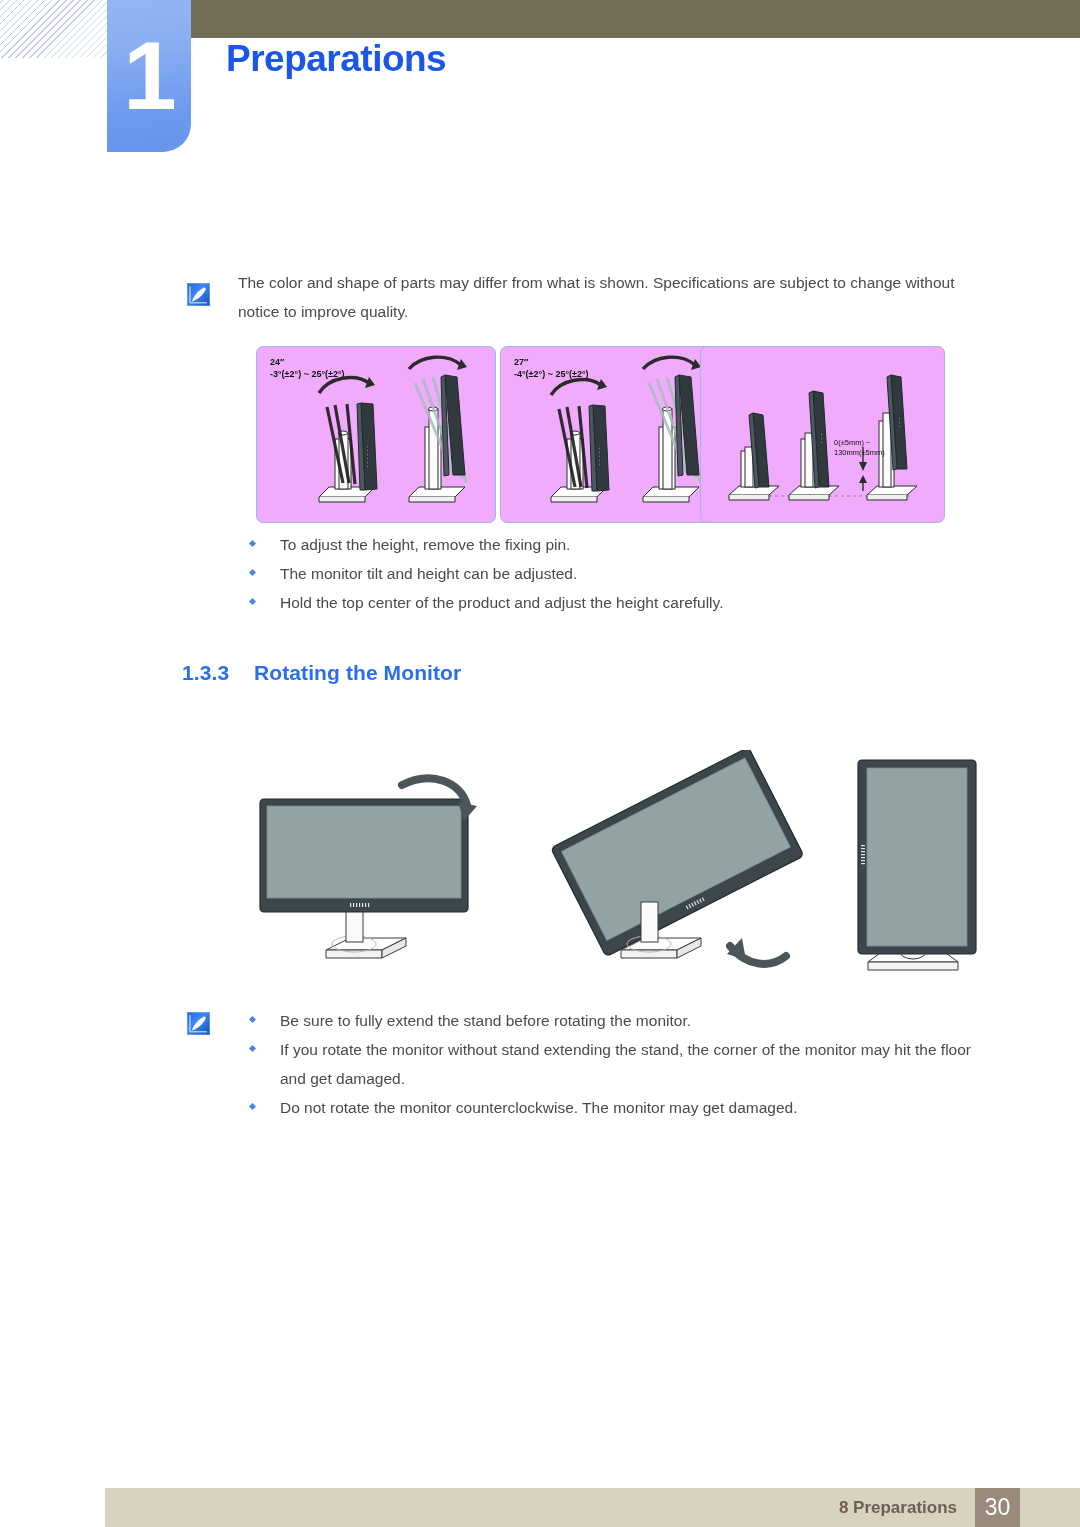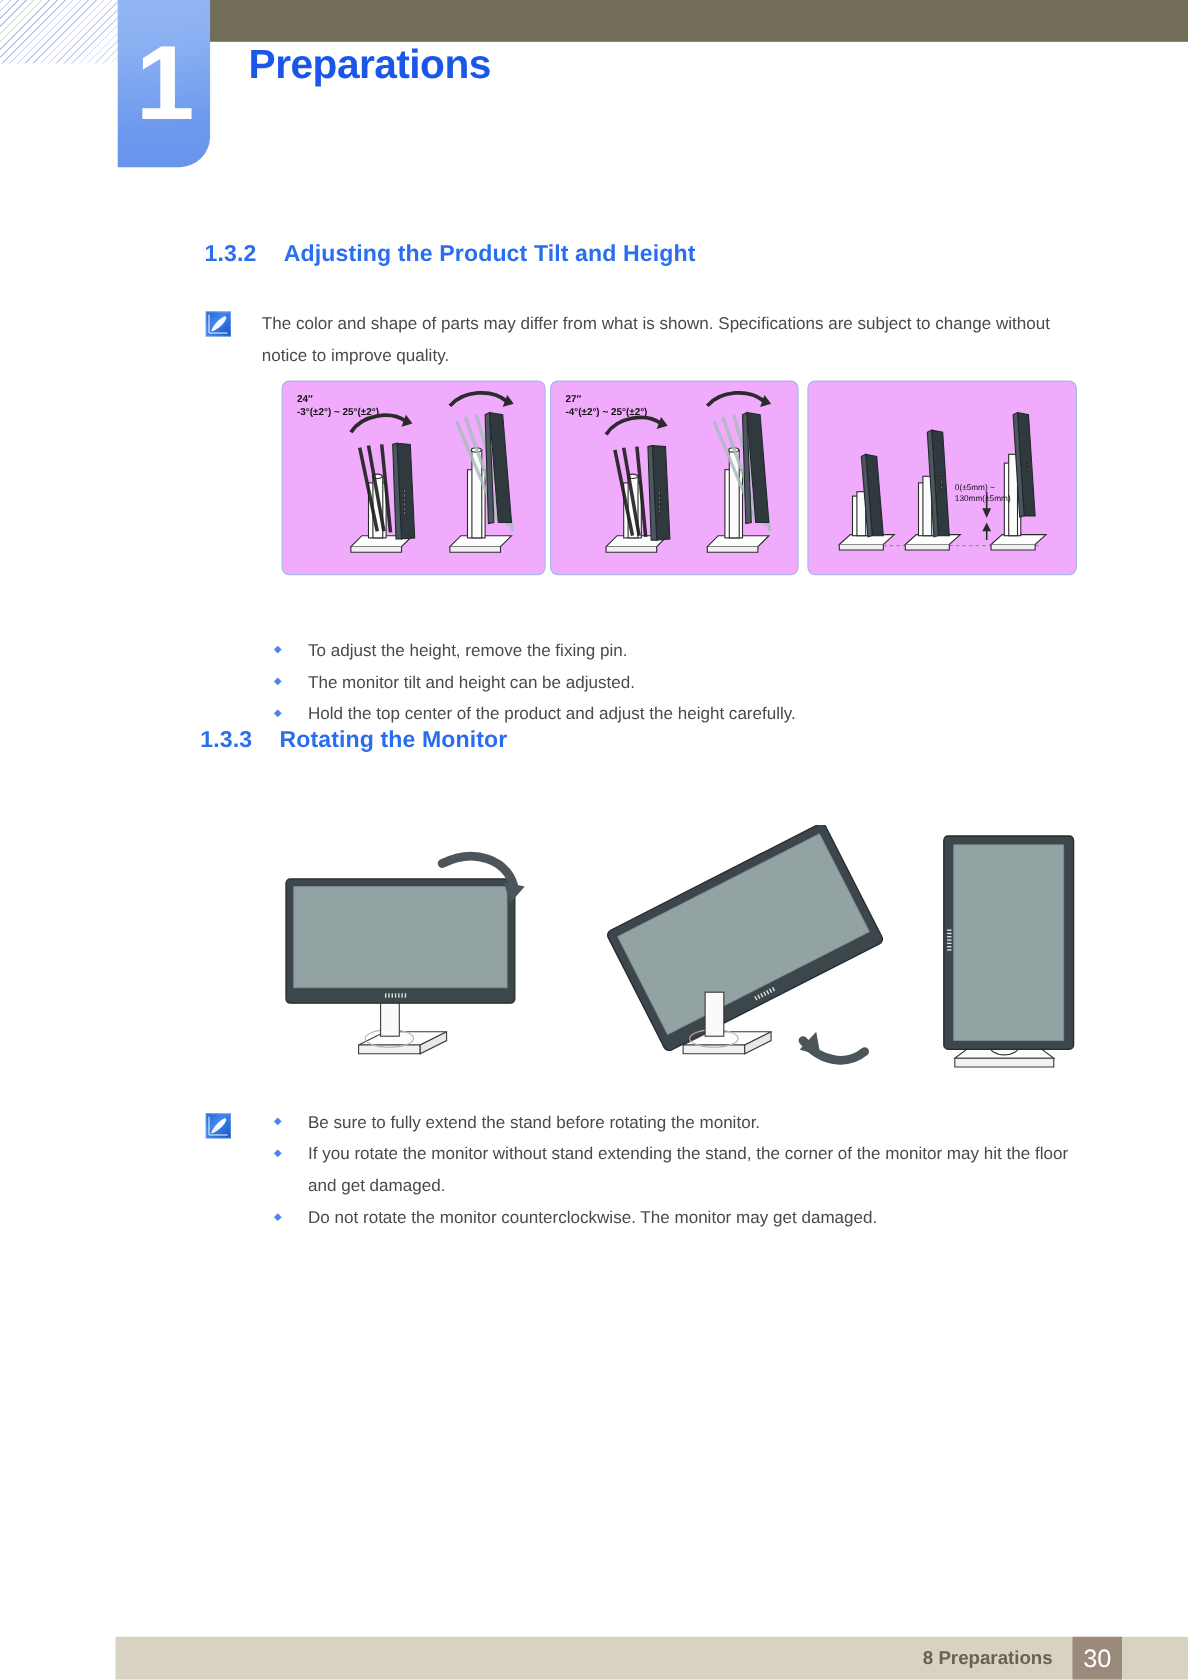--- a/index.html
+++ b/index.html
@@ -95,33 +95,30 @@
 <div id="header">
   <div id="hatch"></div>
   <div id="olivebar"></div>
   <div id="chaptertab"></div>
   <div id="chapternum">1</div>
   <div id="chaptertitle">Preparations</div>
 </div>
 
 <div id="content">
 
-  <div class="h2" style="left:186px;top:219px;">
-    <span class="num">1.3.2</span><span>Adjusting the Product Tilt and Height</span>
-  </div>
 
   <div class="noteicon" style="left:187px;top:283px;">
     <svg width="23" height="23" viewBox="0 0 23 23">
       <path d="M17.5 4.3 C13 6.4 9 10.2 6.4 14.8 L5.1 18.2 L8.6 17.1 C13.2 14.5 17 10.6 19 6 Z" fill="#ffffff" opacity="0.95"></path>
       <path d="M5.1 18.2 L8.6 17.1 L6.6 15.1 Z" fill="#ffffff"></path>
       <path d="M3 19.8 L20 19.8" stroke="#ffffff" stroke-width="1.1" opacity=".8"></path>
       <path d="M3 3 L3 19.8" stroke="#ffffff" stroke-width="1.1" opacity=".8"></path>
     </svg>
   </div>
-  <div class="para" style="left:238px;top:280px;width:738px;">The color and shape of parts may differ from what is shown. Specifications are subject to change without notice to improve quality.</div>
+  <div class="para" style="left:238px;top:268px;width:738px;">The color and shape of parts may differ from what is shown. Specifications are subject to change without notice to improve quality.</div>
 
   <div class="panel" style="left:256px;top:346px;width:238px;height:175px;">
     <div class="panel-label">
       <span>24″</span><br><span>-3°(±2°) ~ 25°(±2°)</span>
     </div>
     <svg width="238" height="175" viewBox="0 0 238 175">
       <g stroke="#2b2b2b" fill="none" stroke-width="1">
 
         <path d="M62 150 L72 140 L118 140 L108 150 Z" fill="#fdfdfd"></path>
         <path d="M62 150 L62 155 L108 155 L108 150" fill="#f0f0f0"></path>
@@ -213,21 +210,21 @@
             <path d="M199 136 L180 32"></path>
         </g>
         <path d="M178 28 L190 30 L198 128 L186 128 Z" fill="#2f393e" stroke="#22292d"></path>
         <path d="M174 30 L178 28 L182 128 L177 129 Z" fill="#4b585e" stroke="#22292d"></path>
         <path d="M142 22 C154 8 180 6 194 18" stroke="#2b2b2b" stroke-width="3.4" fill="none"></path>
         <path d="M194 12 L200 20 L190 23 Z" fill="#2b2b2b" stroke="none"></path>
       </g>
     </svg>
   </div>
 
-  <div class="panel" style="left:734px;top:346px;width:243px;height:175px;">
+  <div class="panel" style="left:700px;top:346px;width:243px;height:175px;">
     <svg width="243" height="175" viewBox="0 0 243 175">
 
       <path d="M38 149 L212 149" stroke="#8c8c8c" stroke-width="1" stroke-dasharray="3 3" fill="none"></path>
 
       <g stroke="#2b2b2b" fill="none" stroke-width="1">
         <path d="M28 148 L38 139 L78 139 L68 148 Z" fill="#fdfdfd"></path>
         <path d="M28 148 L28 153 L68 153 L68 148" fill="#f0f0f0"></path>
         <rect x="40" y="104" width="15" height="36" fill="#fff"></rect>
         <rect x="44" y="100" width="8" height="40" fill="#fcfcfc"></rect>
         <path d="M52 66 L62 68 L68 140 L58 140 Z" fill="#2f393e" stroke="#22292d"></path>
@@ -266,21 +263,21 @@
         <path d="M162 100 L162 118" fill="none"></path>
         <path d="M158 115 L162 124 L166 115 Z" stroke="none"></path>
         <path d="M162 144 L162 134" fill="none"></path>
         <path d="M158 136 L162 128 L166 136 Z" stroke="none"></path>
       </g>
       <text x="133" y="98" font-family="Liberation Sans, sans-serif" font-size="7.5" fill="#111">0(±5mm) ~</text>
       <text x="133" y="108" font-family="Liberation Sans, sans-serif" font-size="7.5" fill="#111">130mm(±5mm)</text>
     </svg>
   </div>
 
-  <div class="bullet-list" style="left:250px;top:530px;width:720px;margin-top:47px;">
+  <div class="bullet-list" style="left:250px;top:530px;width:720px;">
     <div class="bullet-row">
       <div class="bullet-dot"></div>
       <div class="bullet-text">To adjust the height, remove the fixing pin.</div>
     </div>
     <div class="bullet-row">
       <div class="bullet-dot"></div>
       <div class="bullet-text">The monitor tilt and height can be adjusted.</div>
     </div>
     <div class="bullet-row">
       <div class="bullet-dot"></div>

